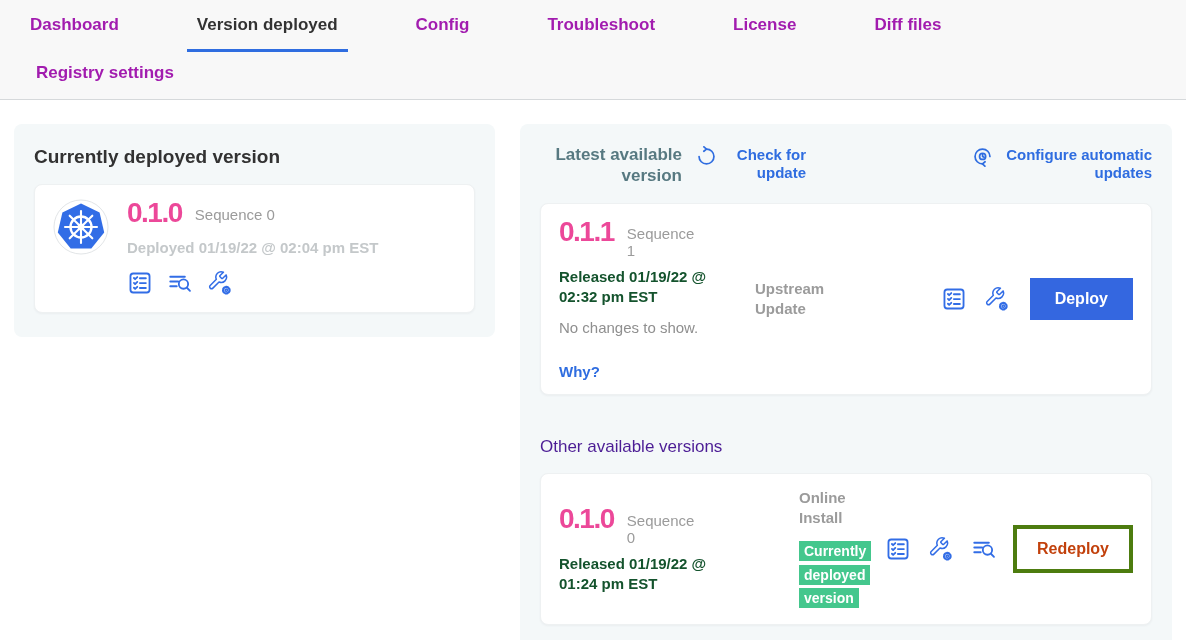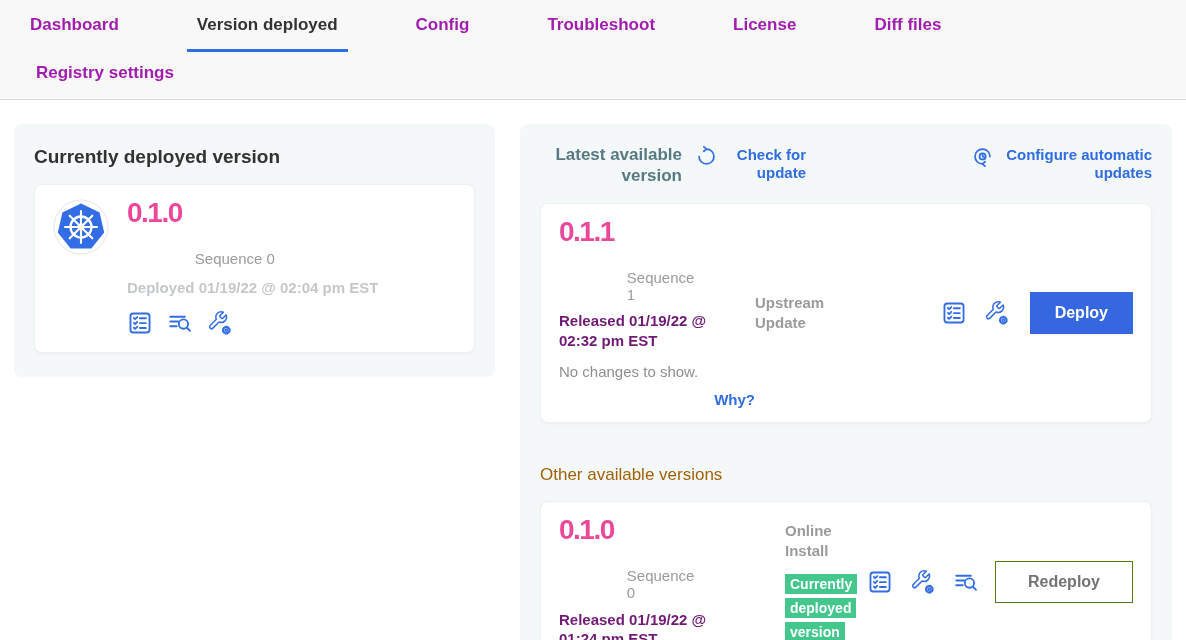--- a/index.html
+++ b/index.html
@@ -28,48 +28,48 @@
     background:#fff; border:1px solid #eef1f2; border-radius:8px;
     box-shadow:0 1px 2px rgba(50,60,70,.05);
   }
 
   
   .left-panel { width:481px; padding:22px 20px 24px; }
   .left-title { font-size:19px; font-weight:700; color:#323232; margin-bottom:16px; }
   .deployed-card { padding:14px 18px 16px; display:flex; gap:18px; align-items:flex-start; }
   .version-row { display:flex; gap:13px; align-items:flex-start; }
   .version-big { font-size:28px; font-weight:700; color:#ec4899; letter-spacing:-1.5px; line-height:1; }
-  .seq { font-size:15px; color:#9b9b9b; padding-top:7px; line-height:1.15;margin-top:44px; }
+  .seq { font-size:15px; color:#9b9b9b; padding-top:7px; line-height:1.15; }
   .seq.narrow { width:74px; }
   .deployed-at { font-size:15px; font-weight:600; color:#c4c8ca; margin-top:12px; }
   .icon-row { display:flex; gap:14px; margin-top:14px; align-items:center; }
   .icon-btn { cursor:pointer; line-height:0; }
 
   
   .right-panel { width:652px; padding:20px 20px 22px; }
   .right-header { display:flex; align-items:flex-start;text-align:right; }
   .right-title { width:142px; font-size:17px; font-weight:600; color:#577981; line-height:1.25; }
   .header-actions { flex:1; display:flex; justify-content:space-between; margin-left:14px; padding-top:2px; }
   .action-link { display:flex; gap:7px; color:#2f6de0; font-size:15px; font-weight:700; line-height:1.2; cursor:pointer; align-items:flex-start; }
   .action-link.center { align-items:center; }
   .a-txt1 { width:82px; }
   .a-txt2 { width:152px; }
 
   .version-card { margin-top:16px; padding:14px 18px; display:flex; align-items:center; }
   .vc-left { width:196px; }
-  .released { font-size:15px; font-weight:600; color:#701a75; margin-top:8px; width:174px; line-height:1.3; }
+  .released { font-size:15px; font-weight:600; color:#14532d; margin-top:8px; width:174px; line-height:1.3; }
   .changes { font-size:15px; color:#8f8f8f; margin-top:13px; }
-  .why { font-size:15px; font-weight:700; color:#2f6de0; margin-top:11px; cursor:pointer;text-align:right; }
+  .why { font-size:15px; font-weight:700; color:#2f6de0; margin-top:27px; cursor:pointer; }
   .vc-mid { width:92px; font-size:15px; font-weight:600; color:#9b9b9b; line-height:1.3; }
   .vc-icons { display:flex; gap:17px; margin-left:auto; align-items:center; }
   .btn { font-family:inherit; font-size:16px; font-weight:700; border-radius:0; cursor:pointer; }
   .btn-primary { margin-left:20px; background:#3467e0; color:#fff; border:none; padding:12px 25px; }
-  .btn-outline { margin-left:16px; background:#fff; color:#737373; border:1px solid #4d7c0f; padding:11px 32px; }
-
-  .other-title { margin-top:42px; font-size:17px; font-weight:500; color:#a16207; }
+  .btn-outline { margin-left:16px; background:#fff; color:#c2410c; border:4px solid #4d7c0f; padding:11px 20px; }
+
+  .other-title { margin-top:42px; font-size:17px; font-weight:500; color:#4c1d95; }
   .badge-wrap { margin-top:12px; width:82px; line-height:1.55; }
   .badge {
     display:inline; background:#44c78d; color:#fff;
     font-size:14px; font-weight:700; padding:2px 5px;
     -webkit-box-decoration-break:clone; box-decoration-break:clone;
   }
   svg.ic { stroke:#326de6; fill:none; stroke-width:1.7; stroke-linecap:round; stroke-linejoin:round; display:block; }
   svg.ic-sm { stroke:#2f6de0; fill:none; stroke-width:1.8; stroke-linecap:round; stroke-linejoin:round; display:block; }
 </style>
 </head>

